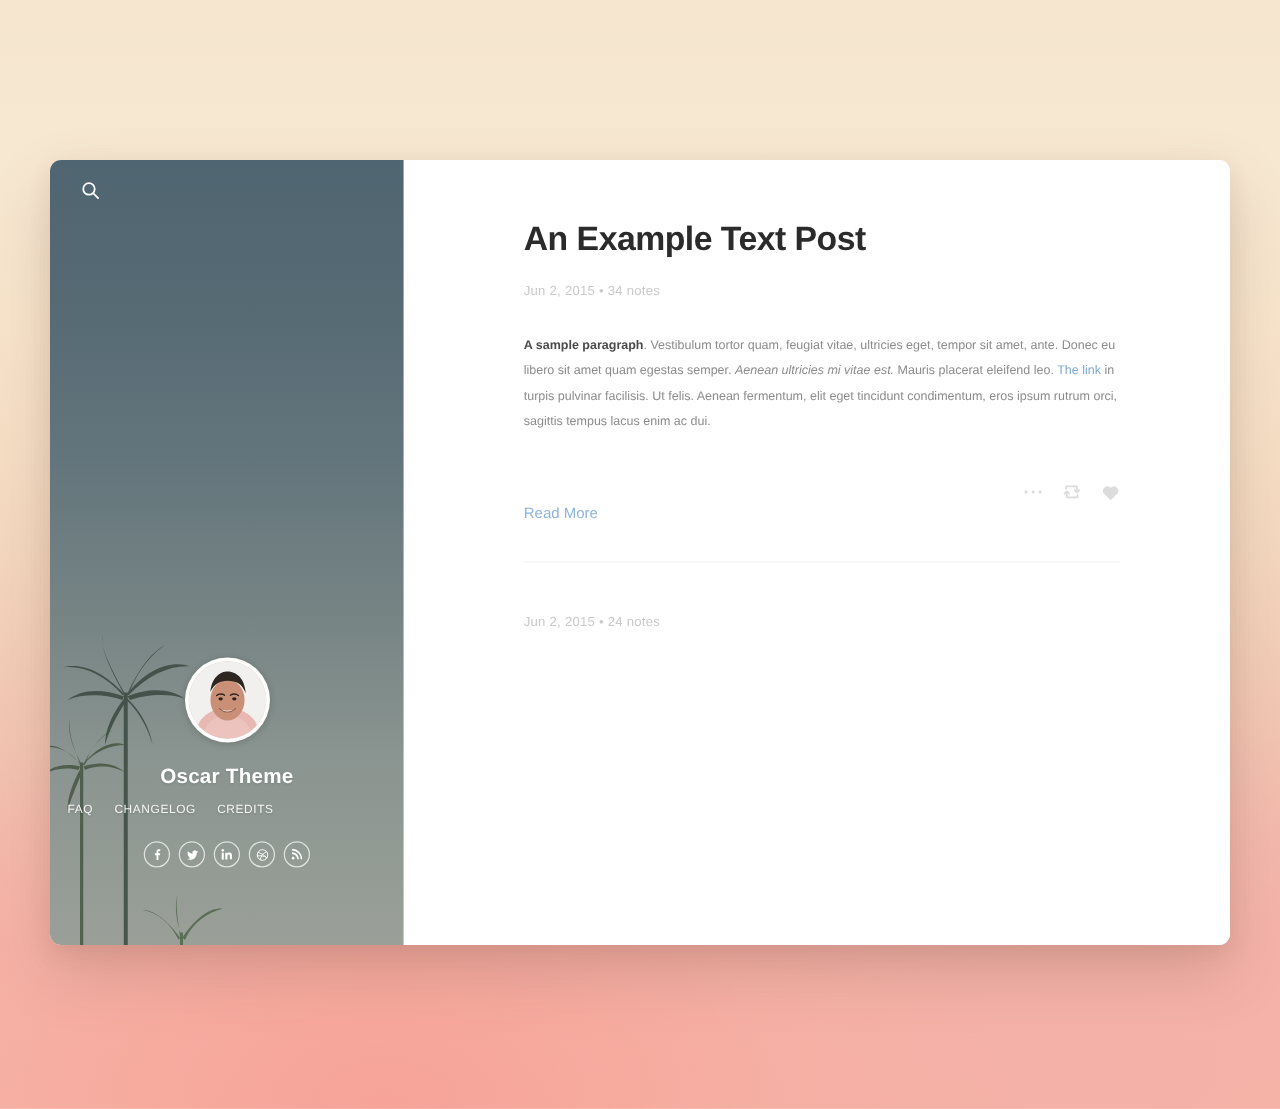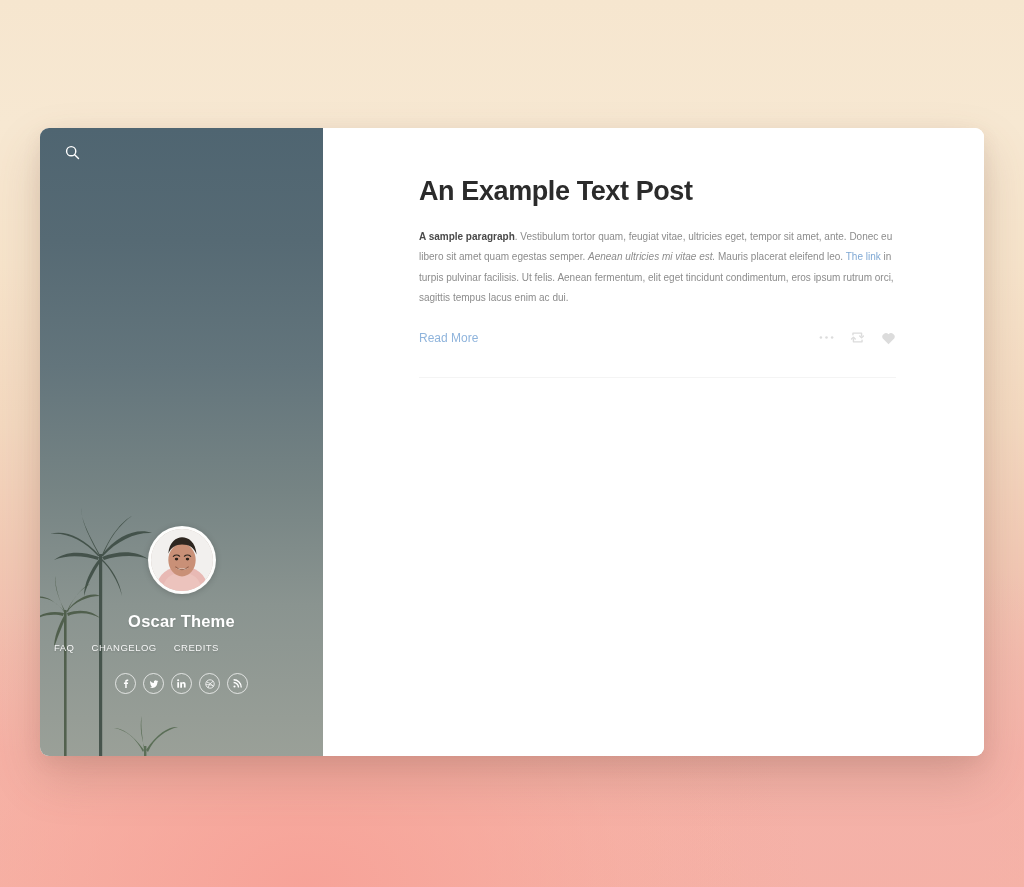--- a/index.html
+++ b/index.html
@@ -200,20 +200,21 @@
     align-items: center;
     justify-content: space-between;
     margin-bottom: 32px;
   }
 
   .read-more {
     font-size: 12px;
     color: #8fb4dc;
     text-decoration: none;
     cursor: pointer;
+    margin-top: 32px;
   }
 
   .action-icons {
     display: flex;
     align-items: center;
     gap: 16px;
     color: #dcdcdc;
   }
 
   .action-icons > span { cursor: pointer; display: flex; align-items: center; }
@@ -347,20 +348,21 @@
       </div>
     </div>
   </aside>
 
   <main class="content">
     <div class="content-inner">
 
       <article>
         <h1 class="post-title">An Example Text Post</h1>
 
+        <div class="post-meta">Jun 2, 2015 • 34 notes</div>
 
         <div class="post-body">
           <b>A sample paragraph</b><span>. Vestibulum tortor quam, feugiat vitae, ultricies eget, tempor sit amet, ante. Donec eu libero sit amet quam egestas semper. </span><i>Aenean ultricies mi vitae est.</i><span> Mauris placerat eleifend leo. </span><a class="inline-link">The link</a><span> in turpis pulvinar facilisis. Ut felis. Aenean fermentum, elit eget tincidunt condimentum, eros ipsum rutrum orci, sagittis tempus lacus enim ac dui.</span>
         </div>
 
         <div class="post-actions">
           <a class="read-more">Read More</a>
 
           <div class="action-icons">
             <span>
@@ -385,19 +387,20 @@
             </span>
           </div>
         </div>
 
       </article>
 
       <div class="post-divider"></div>
 
       <article>
 
+        <div class="post-meta">Jun 2, 2015 • 24 notes</div>
 
 
       </article>
 
     </div>
   </main>
 </div>
 
 </body></html>

